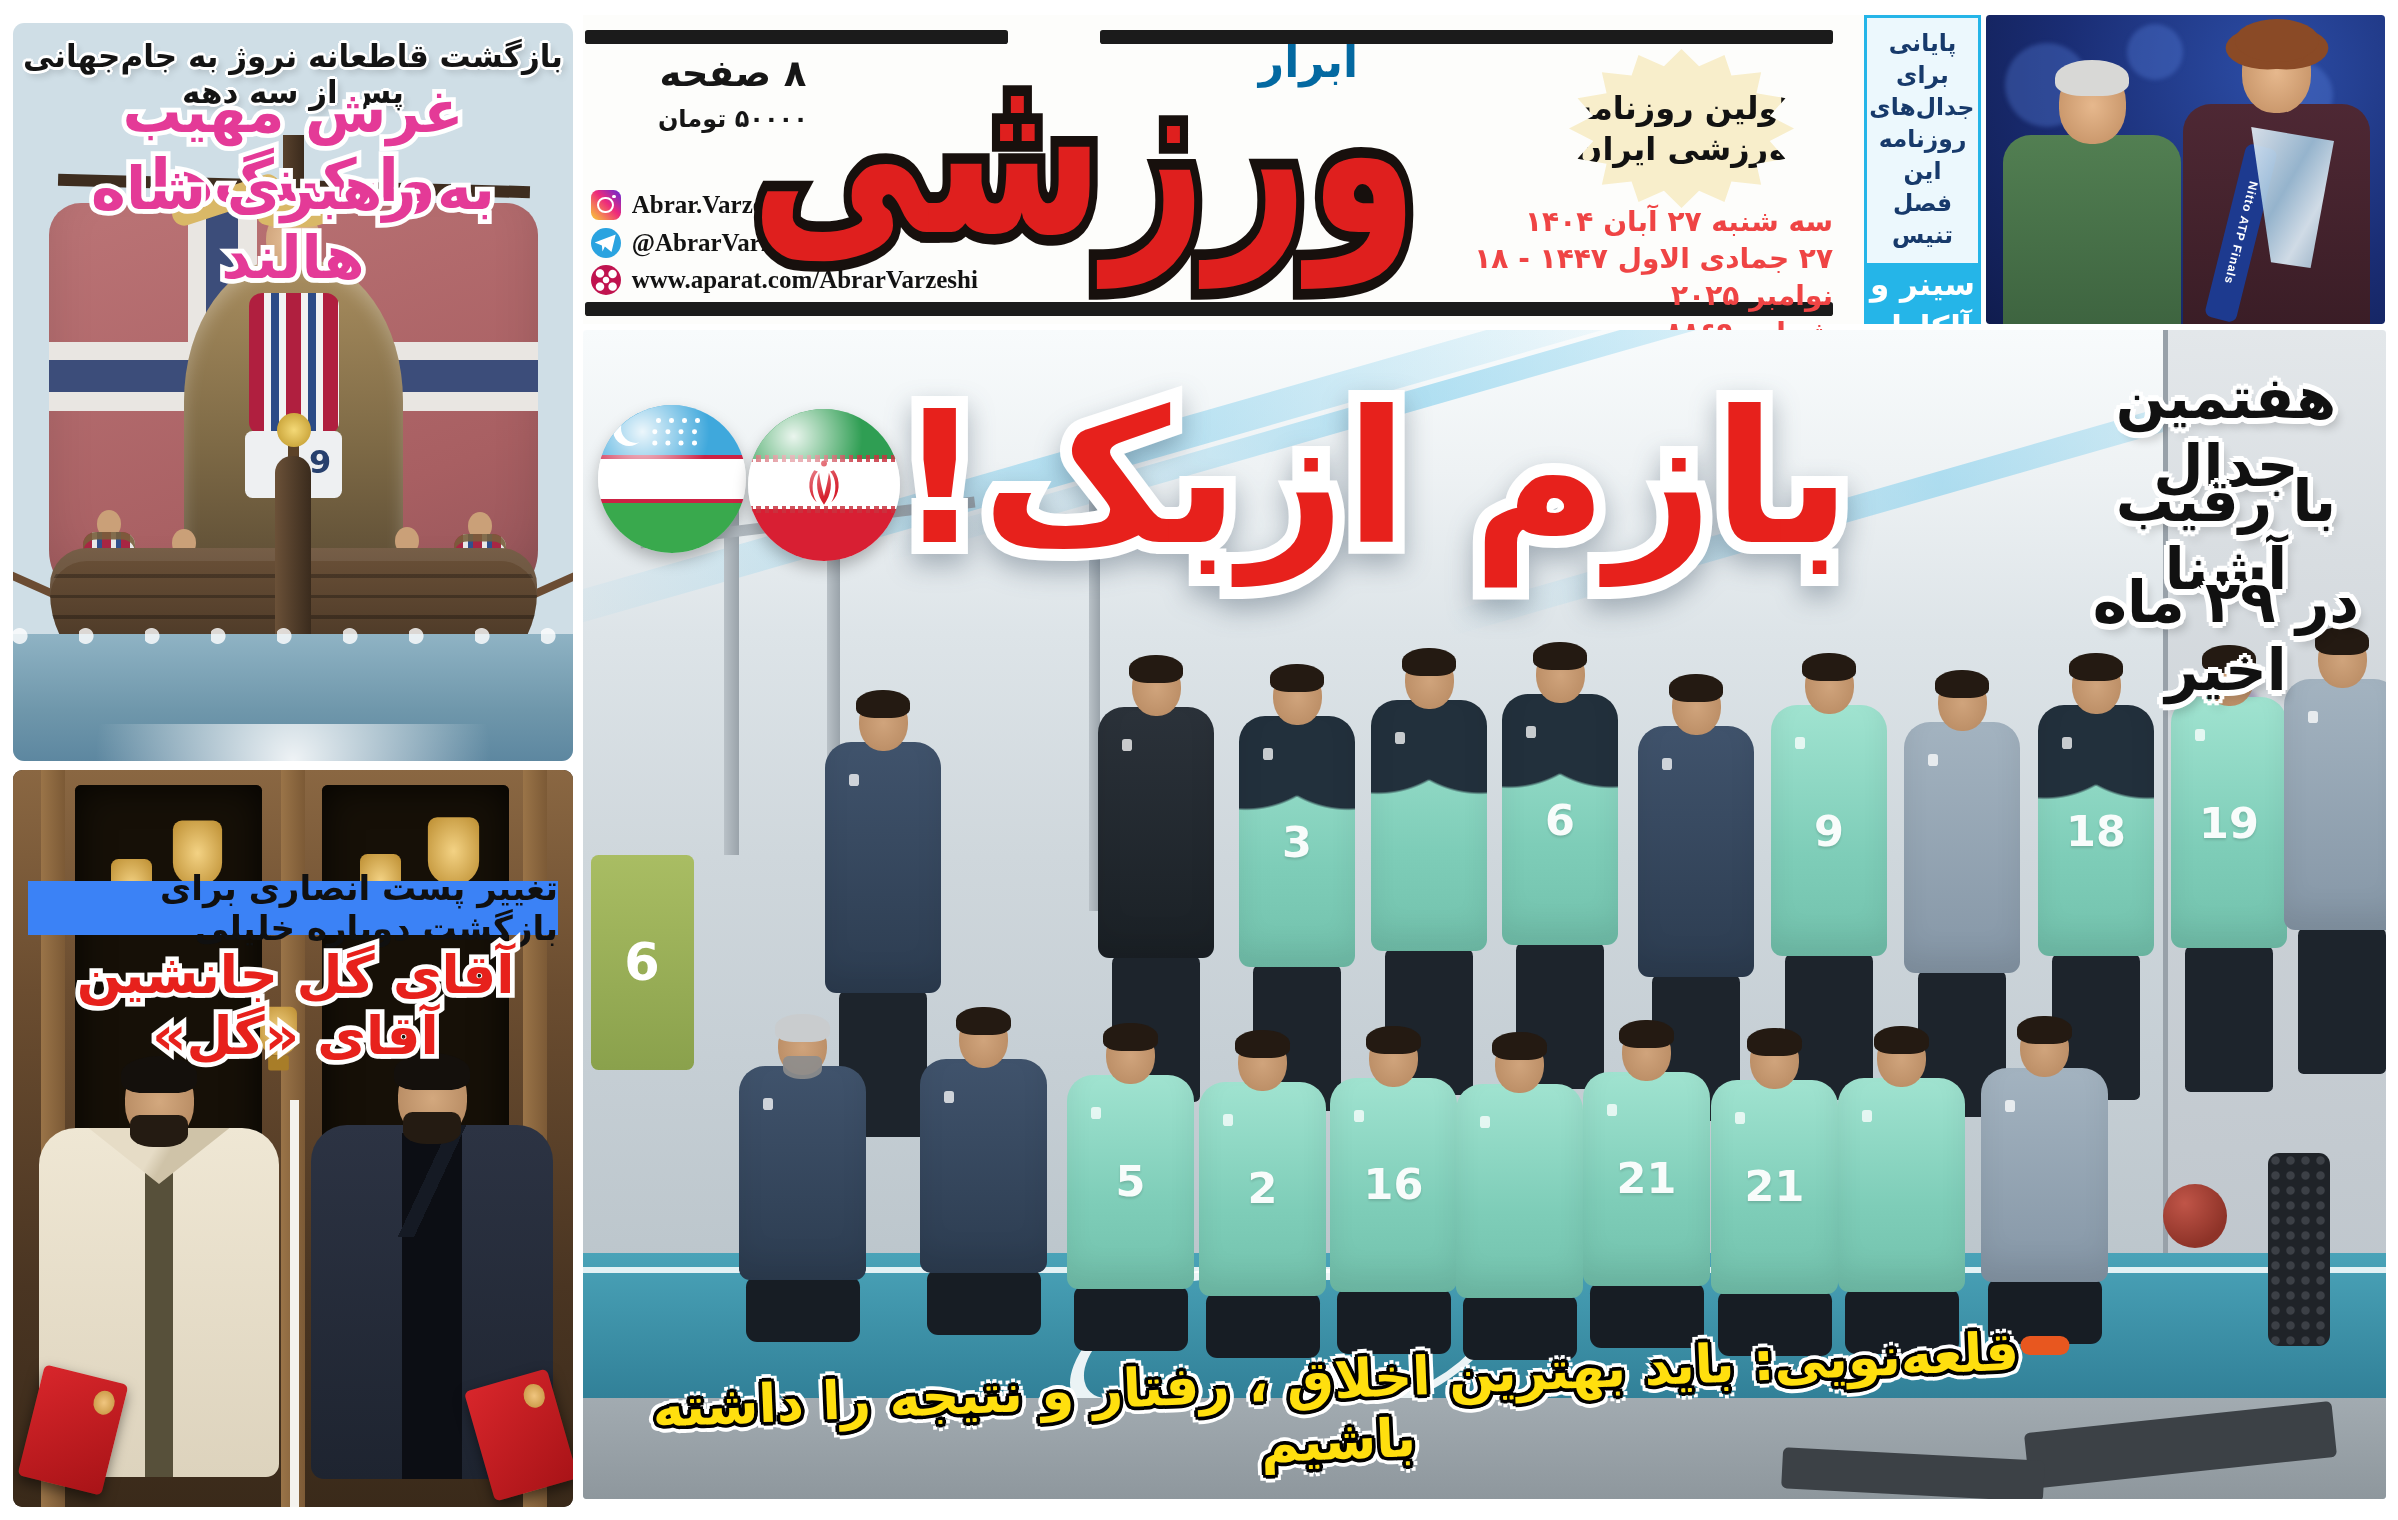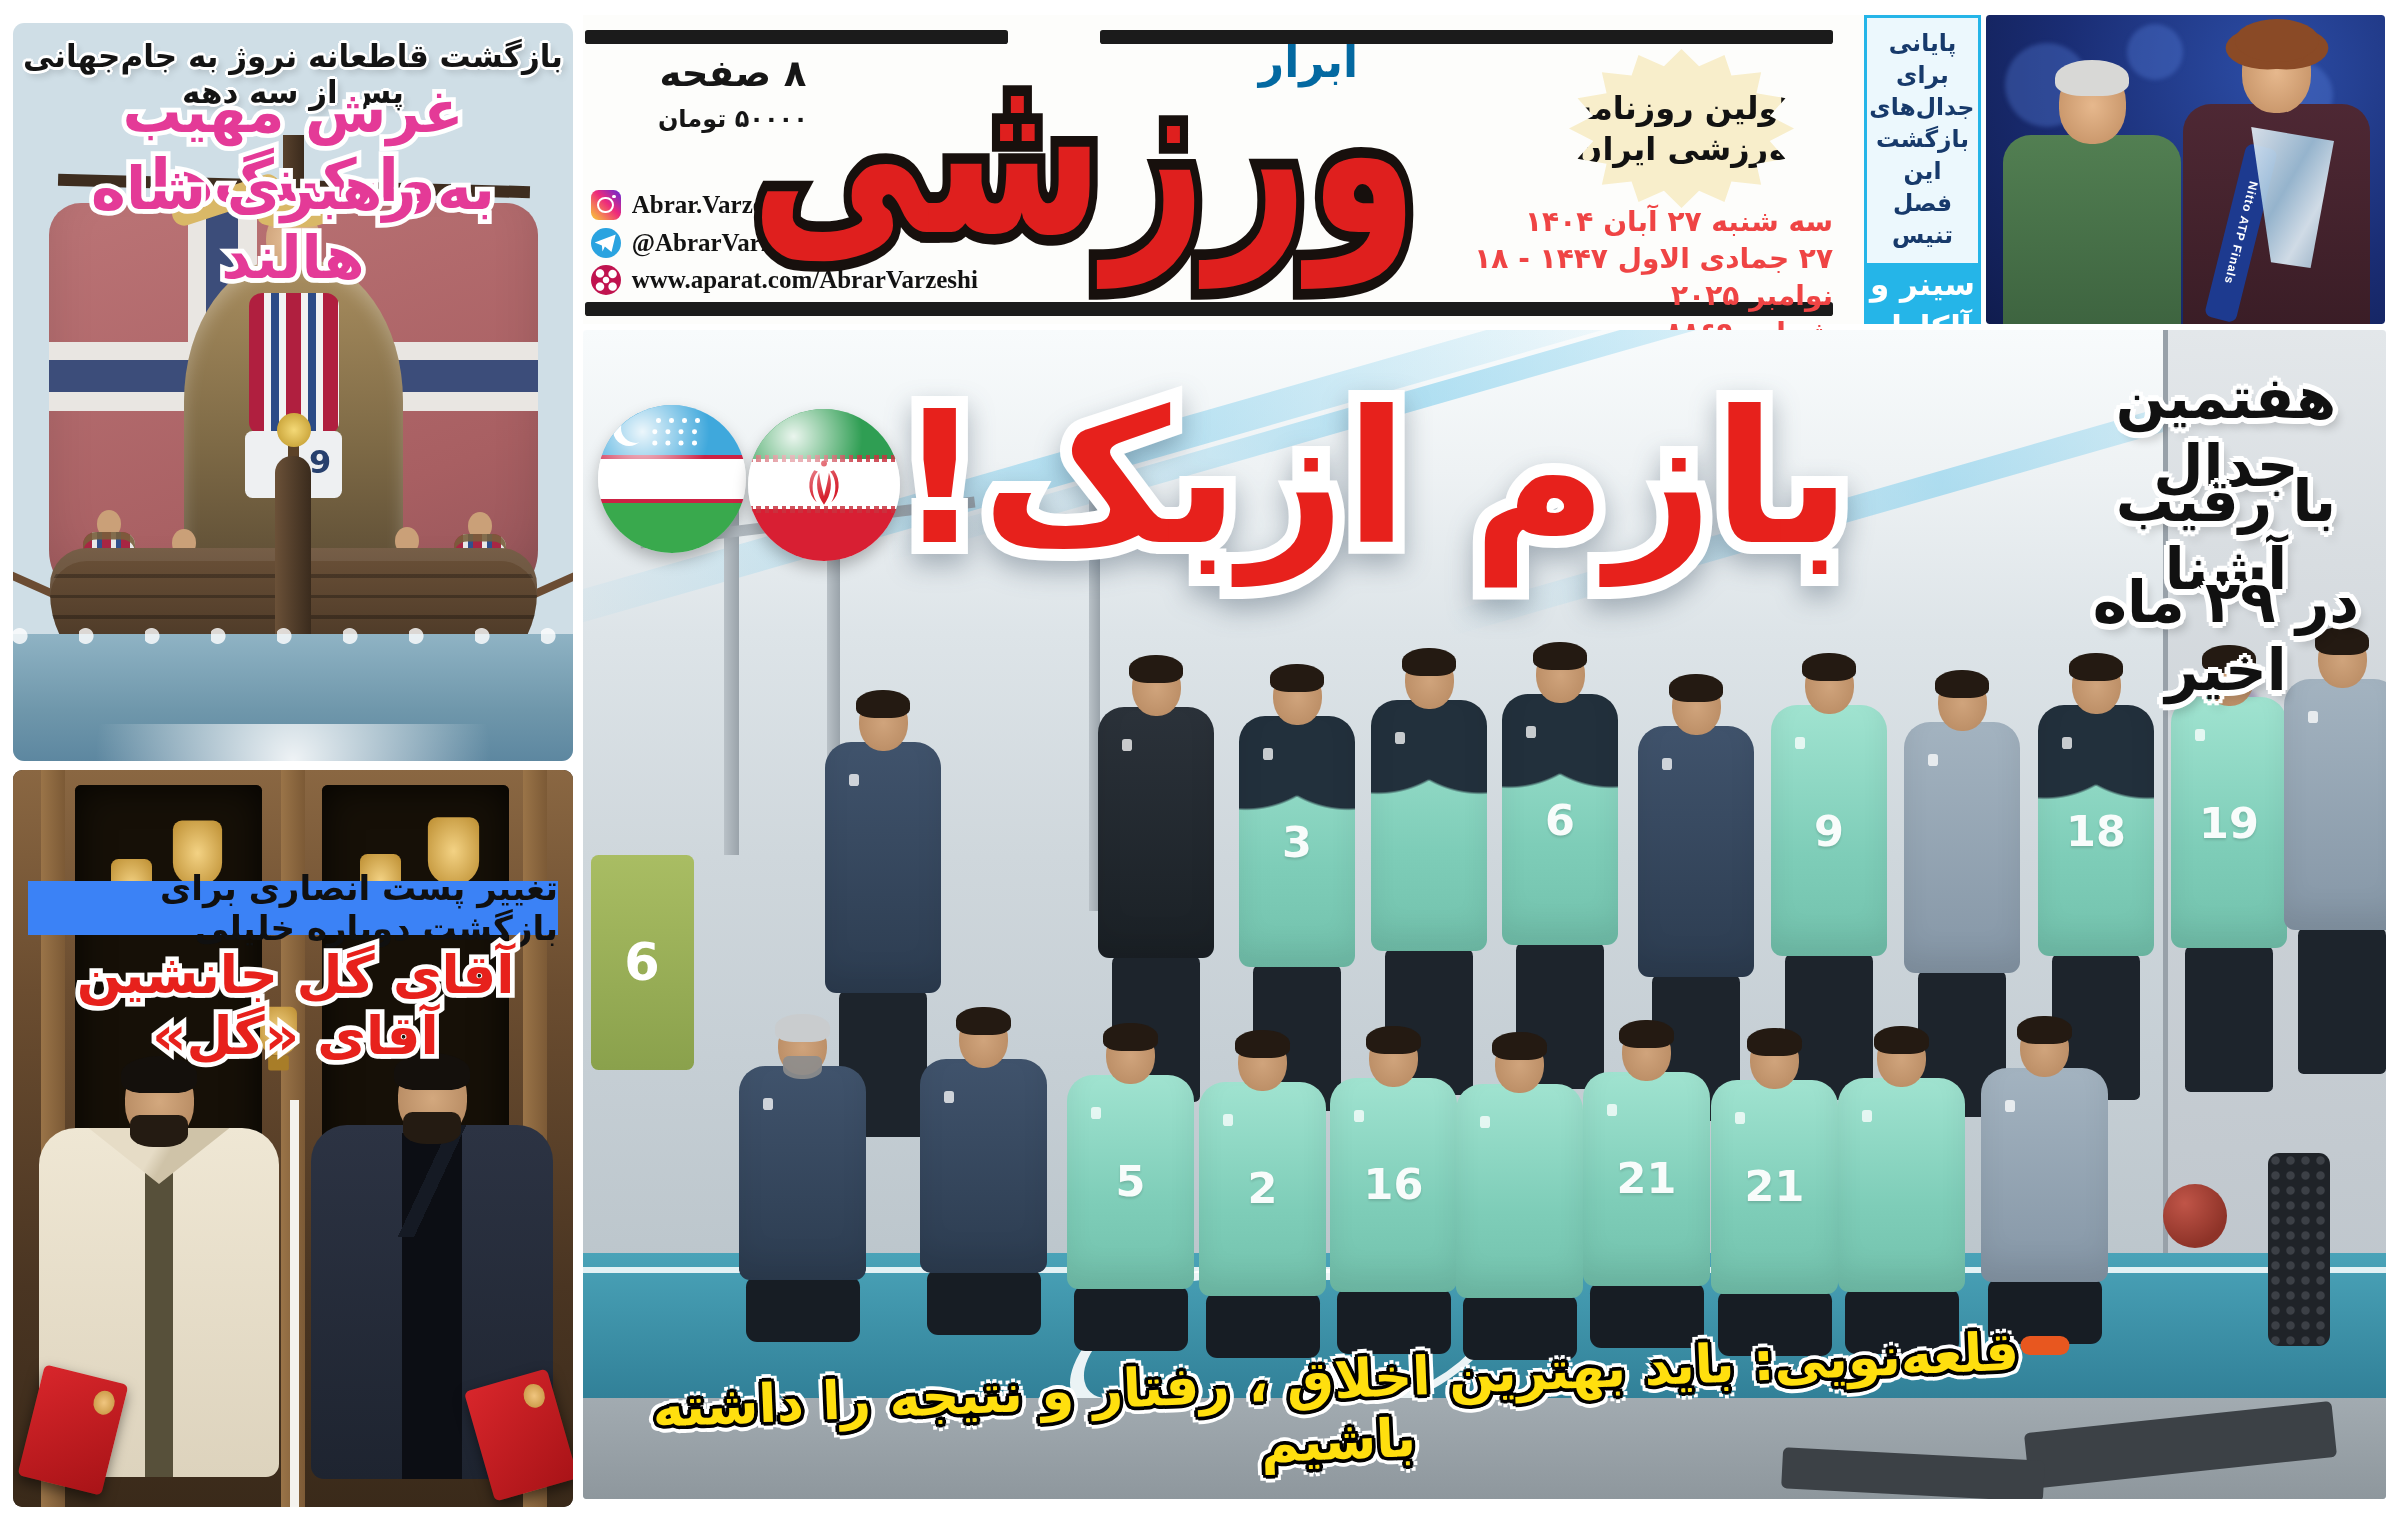--- a/index.html
+++ b/index.html
@@ -335,21 +335,21 @@
     <div class="abs dates">
       <div>سه شنبه ۲۷ آبان ۱۴۰۴</div>
       <div>۲۷ جمادی الاول ۱۴۴۷ - ۱۸ نوامبر ۲۰۲۵</div>
       <div>شماره ۸۸۶۹</div>
     </div>
   </header>
 
   <aside class="abs tennis-box">
     <div class="tb-top">
       <div>پایانی برای</div>
-      <div>جدال‌های بازگشت</div>
+      <div>جدال‌های روزنامه</div>
       <div>این فصل تنیس</div>
     </div>
     <div class="tb-bottom">
       <div>سینر و</div>
       <div>آلکاراز</div>
       <div>شانه به شانه</div>
       <div>یکدیگر</div>
     </div>
   </aside>
 

